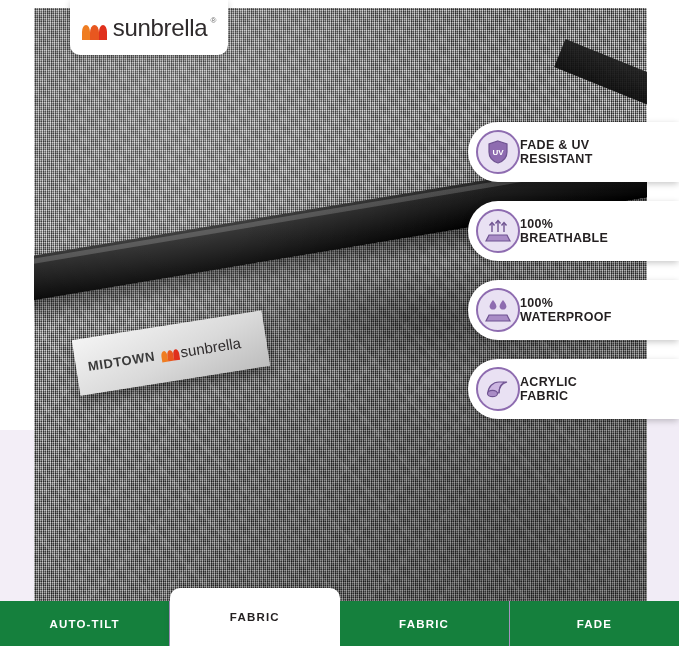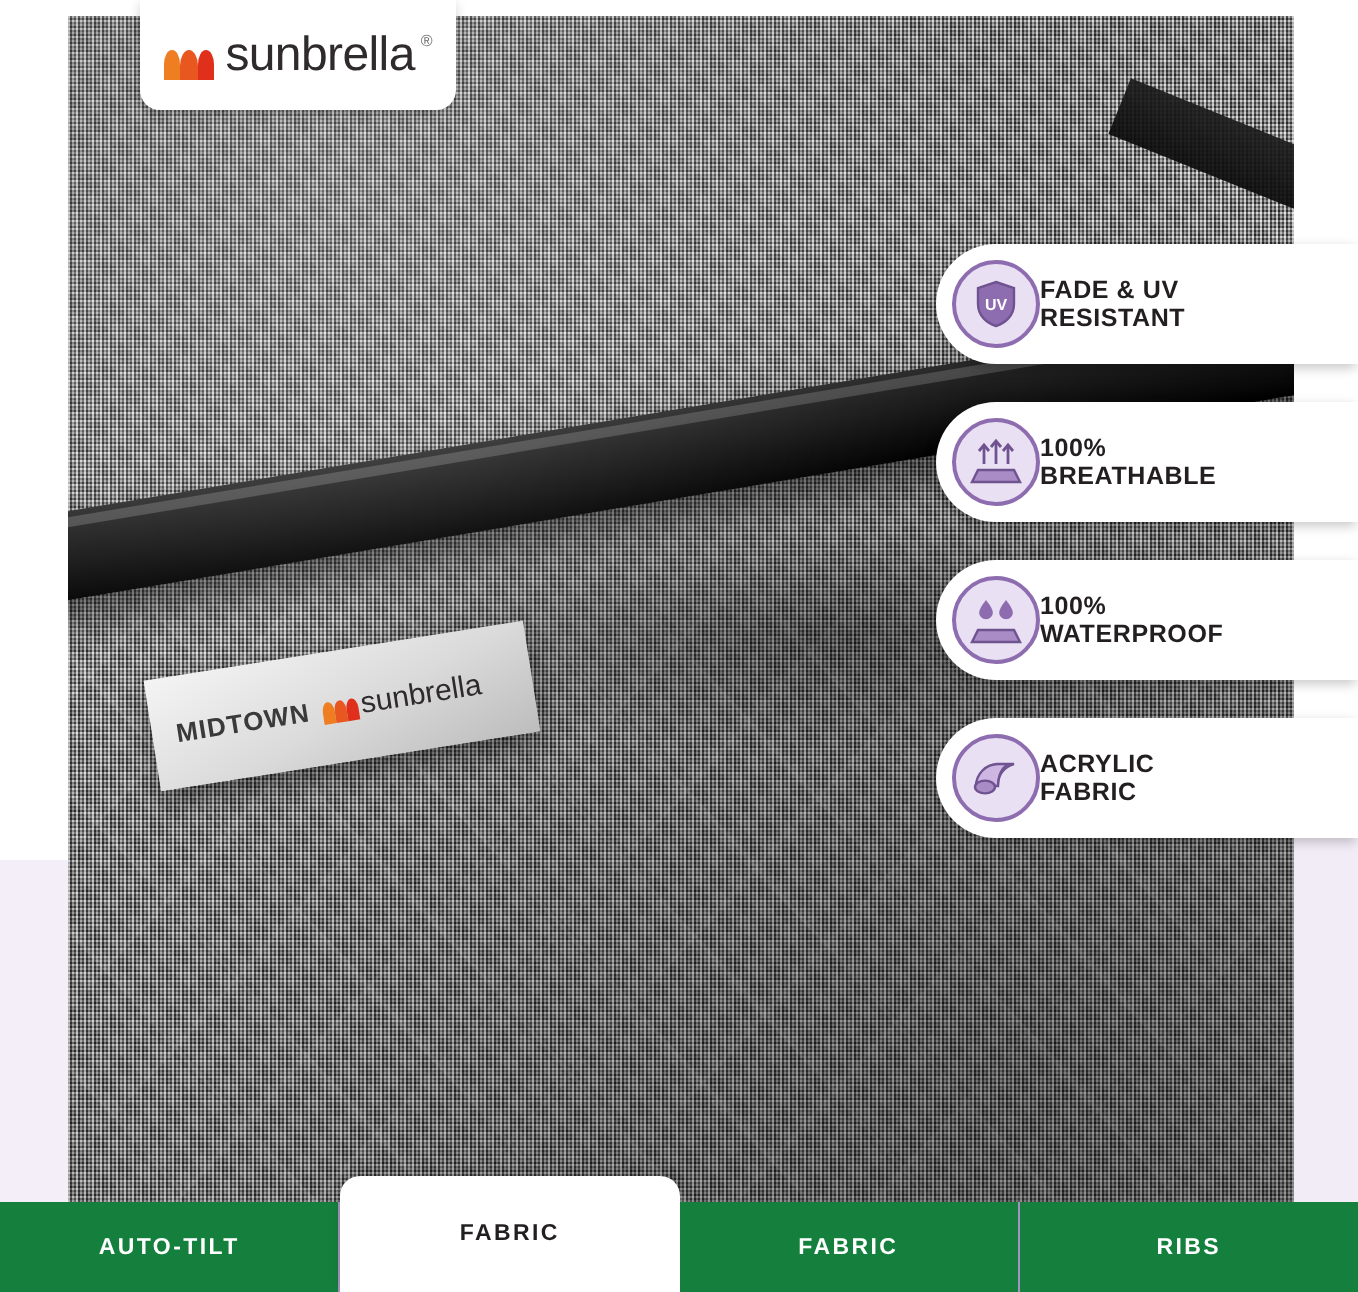--- a/index.html
+++ b/index.html
@@ -391,16 +391,16 @@
 FABRIC</span>
     </div>
 
 
   </div>
 
   <div class="tabs">
     <div class="tab">AUTO-TILT</div>
     <div class="tab active">FABRIC</div>
     <div class="tab">FABRIC</div>
-    <div class="tab">RIBS</div>
+    <div class="tab">FADE</div>
   </div>
 
 </div>
 
 </body></html>

